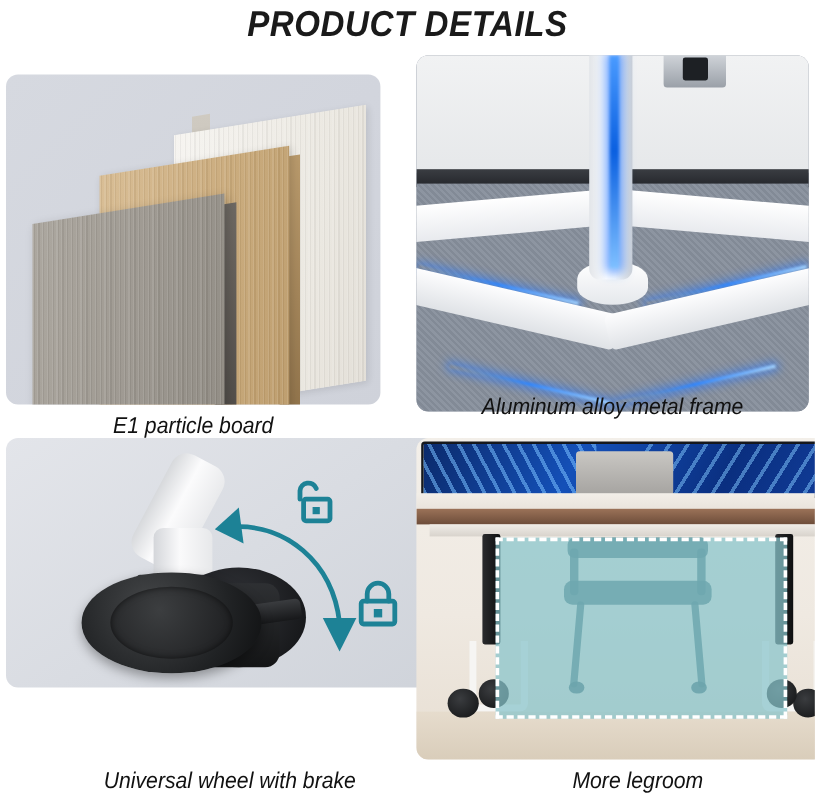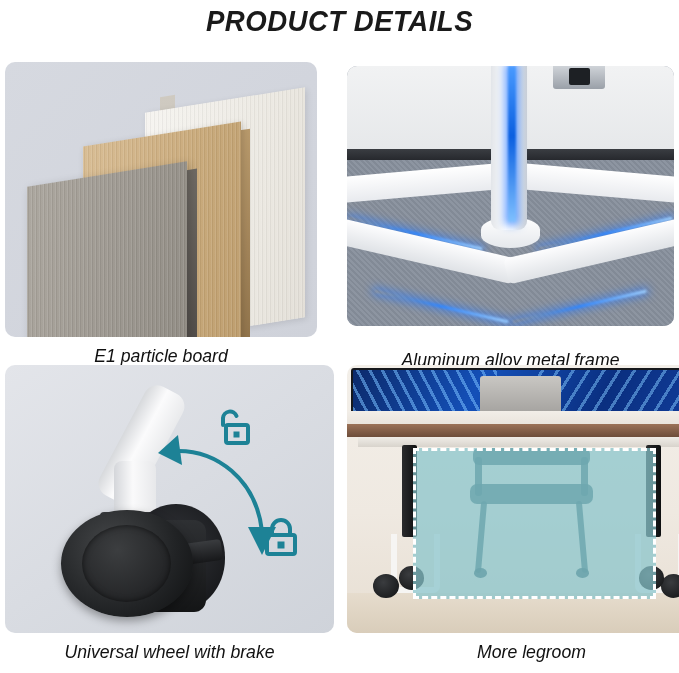--- a/index.html
+++ b/index.html
@@ -15,22 +15,22 @@
     display:flex;align-items:center;justify-content:center;
     font-size:30px;font-weight:bold;letter-spacing:.5px;
     color:#1a1a1a;font-family:"Liberation Sans", sans-serif;
     transform:scaleX(.92);
   }
 
   .grid{position:absolute;top:42px;left:0;width:679px;height:631px;}
 
   .cell{position:absolute;}
   .cell.c1{left:5px;top:20px;width:287px;height:275px;padding-left:25px;}
-  .cell.c2{left:347px;top:4px;width:327px;height:260px;margin-top:20px;}
-  .cell.c3{left:5px;top:323px;width:329px;height:268px;}
+  .cell.c2{left:347px;top:4px;width:327px;height:297px;}
+  .cell.c3{left:5px;top:323px;width:329px;height:208px;padding-left:44px;}
   .cell.c4{left:347px;top:323px;width:369px;height:268px;}
 
   .photo{
     position:absolute;left:0;top:0;width:100%;height:100%;
     border-radius:10px;overflow:hidden;
   }
   .caption{
     position:absolute;left:0;right:0;
     text-align:center;font-size:19px;color:#111;
     font-family:"Liberation Sans", sans-serif;

